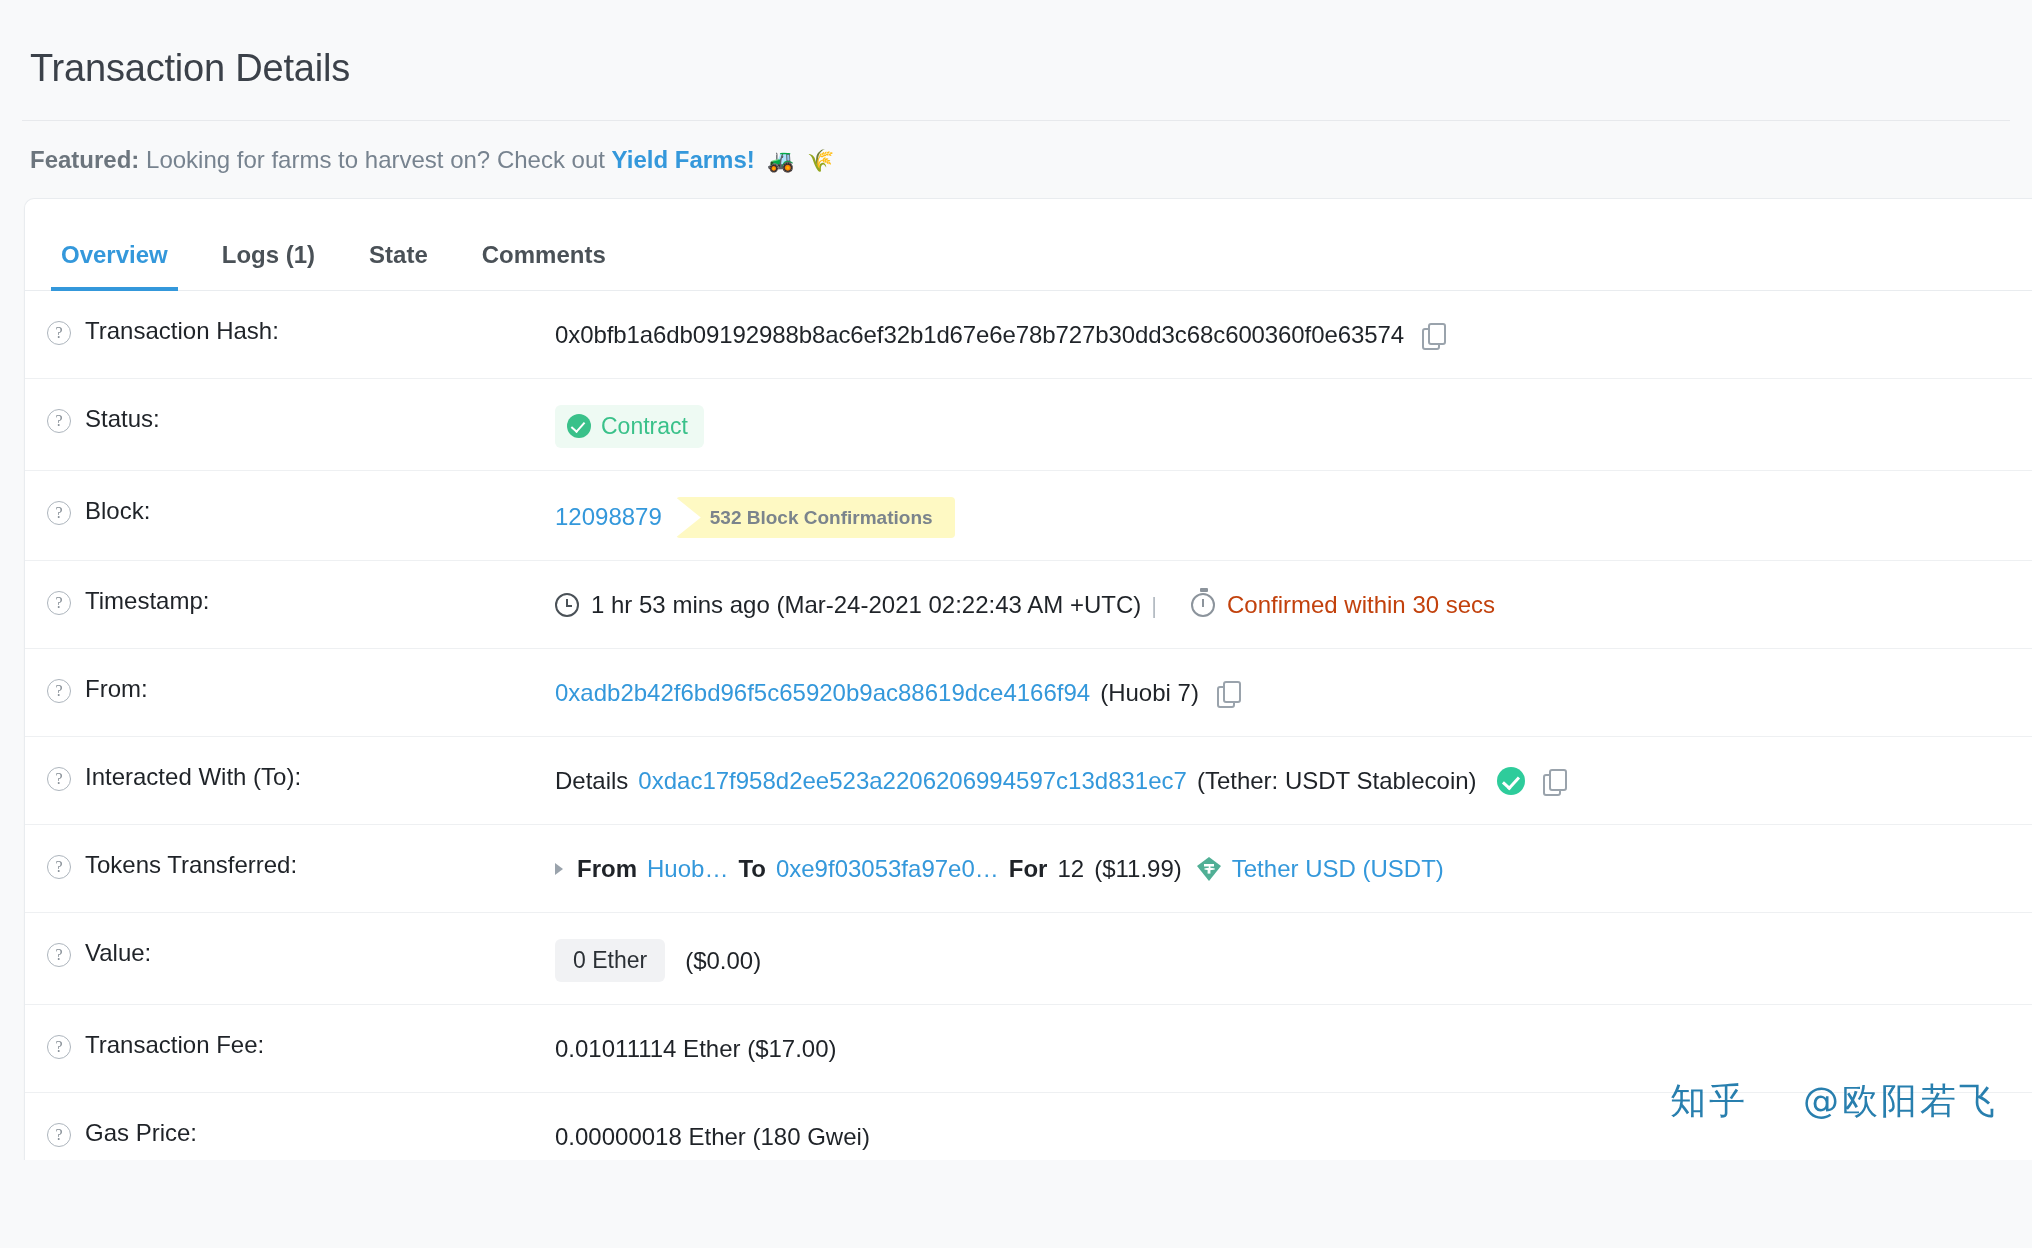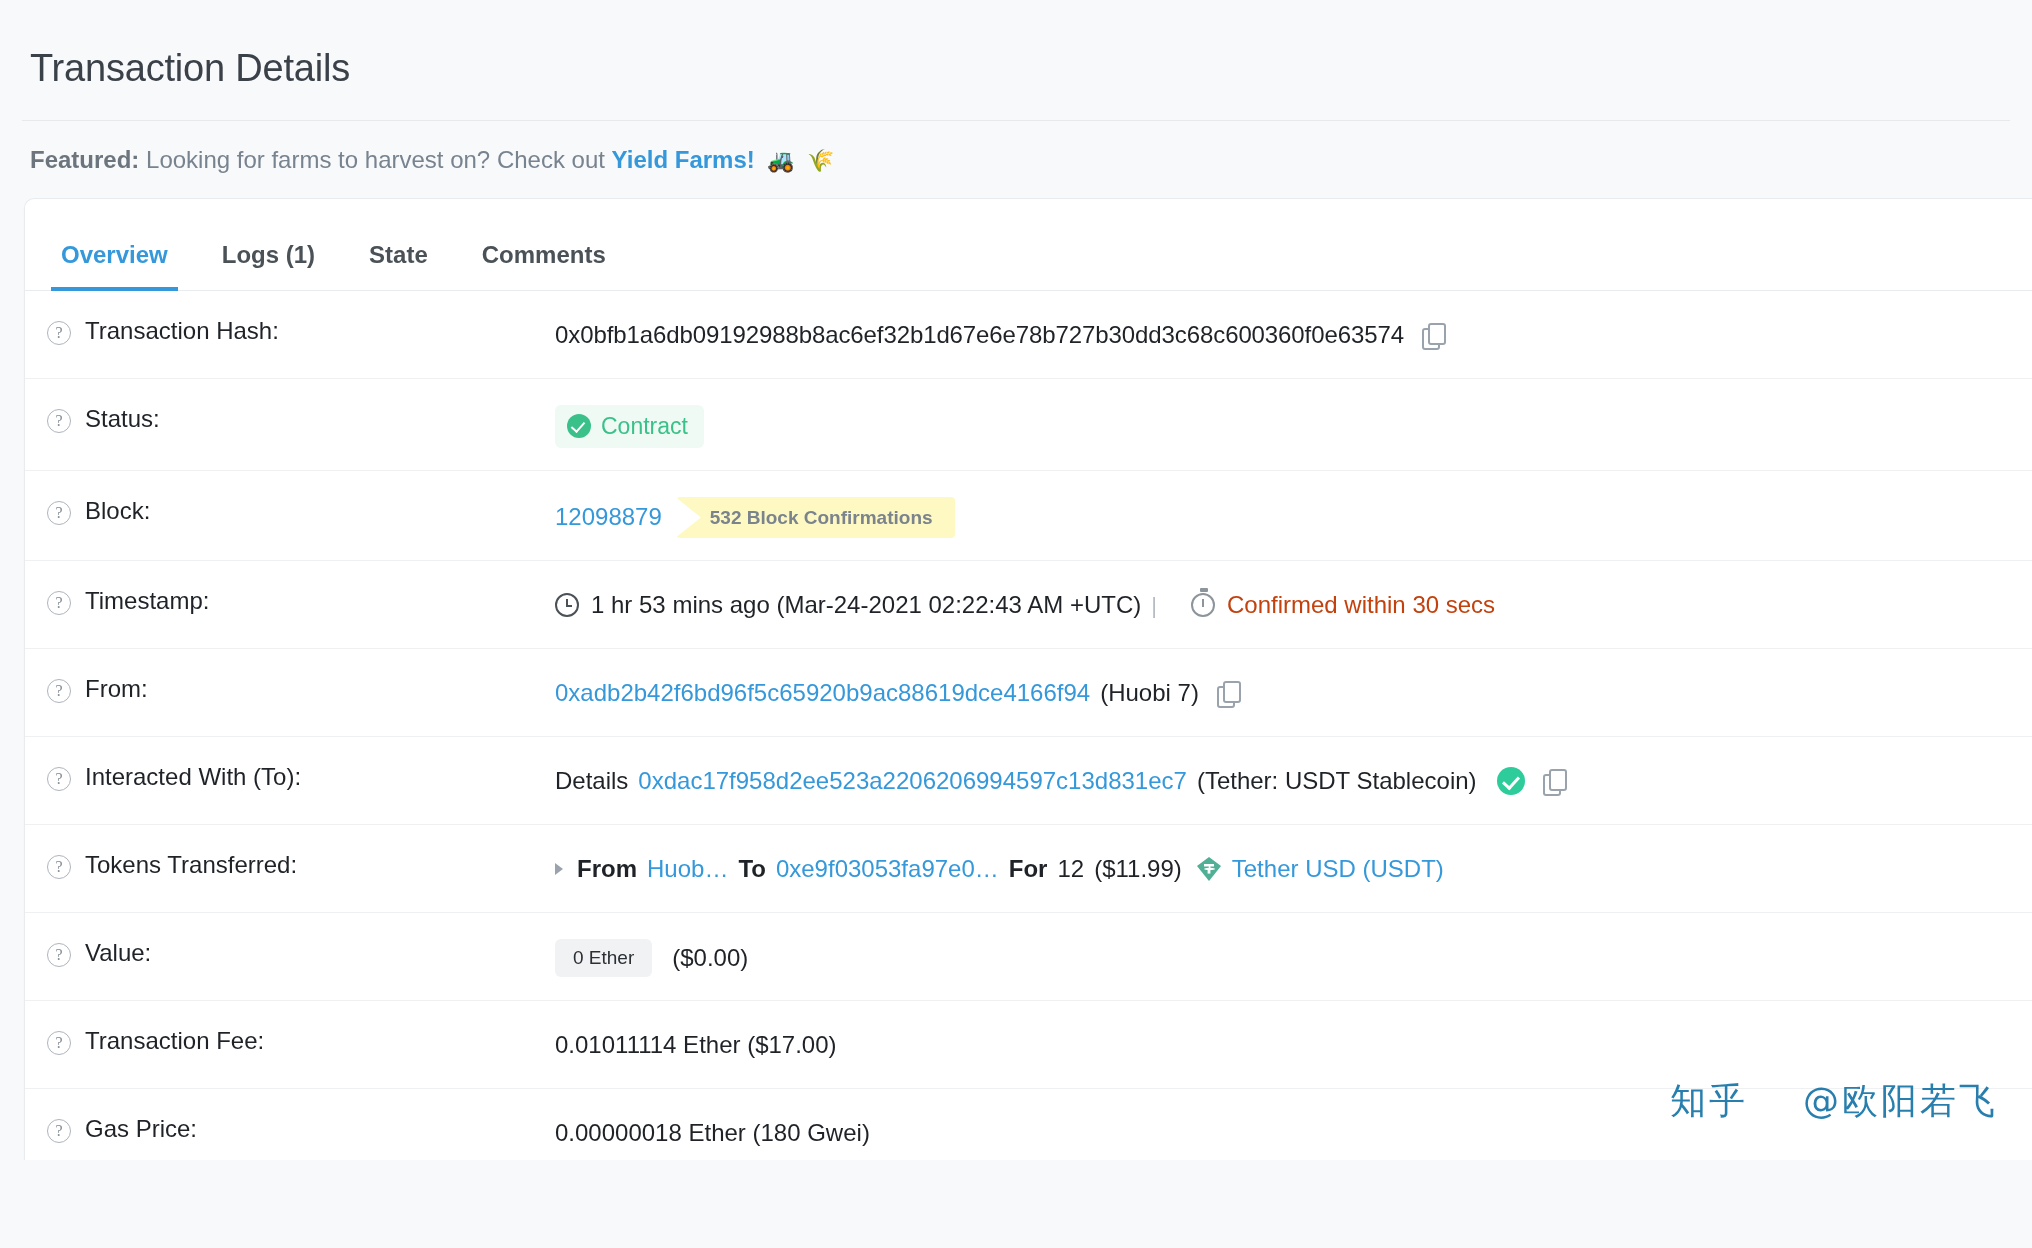--- a/index.html
+++ b/index.html
@@ -185,21 +185,21 @@
     background: #fff;
     clip-path: polygon(0 0, 0 100%, 100% 50%);
   }
 
   
   .pill-gray {
     background: #f1f2f4;
     color: #2b3035;
     border-radius: 6px;
     padding: 7px 18px;
-    font-size: 19px;
+    font-size: 23px;
   }
 
   .clock-icon, .stopwatch-icon {
     display: inline-block; width: 24px; height: 24px;
     border: 2px solid #4a5157; border-radius: 50%;
     position: relative; margin-right: 12px; flex: 0 0 auto;
   }
   .clock-icon::after {
     content: ""; position: absolute; left: 9px; top: 4px;
     width: 2px; height: 8px; background: #4a5157;

